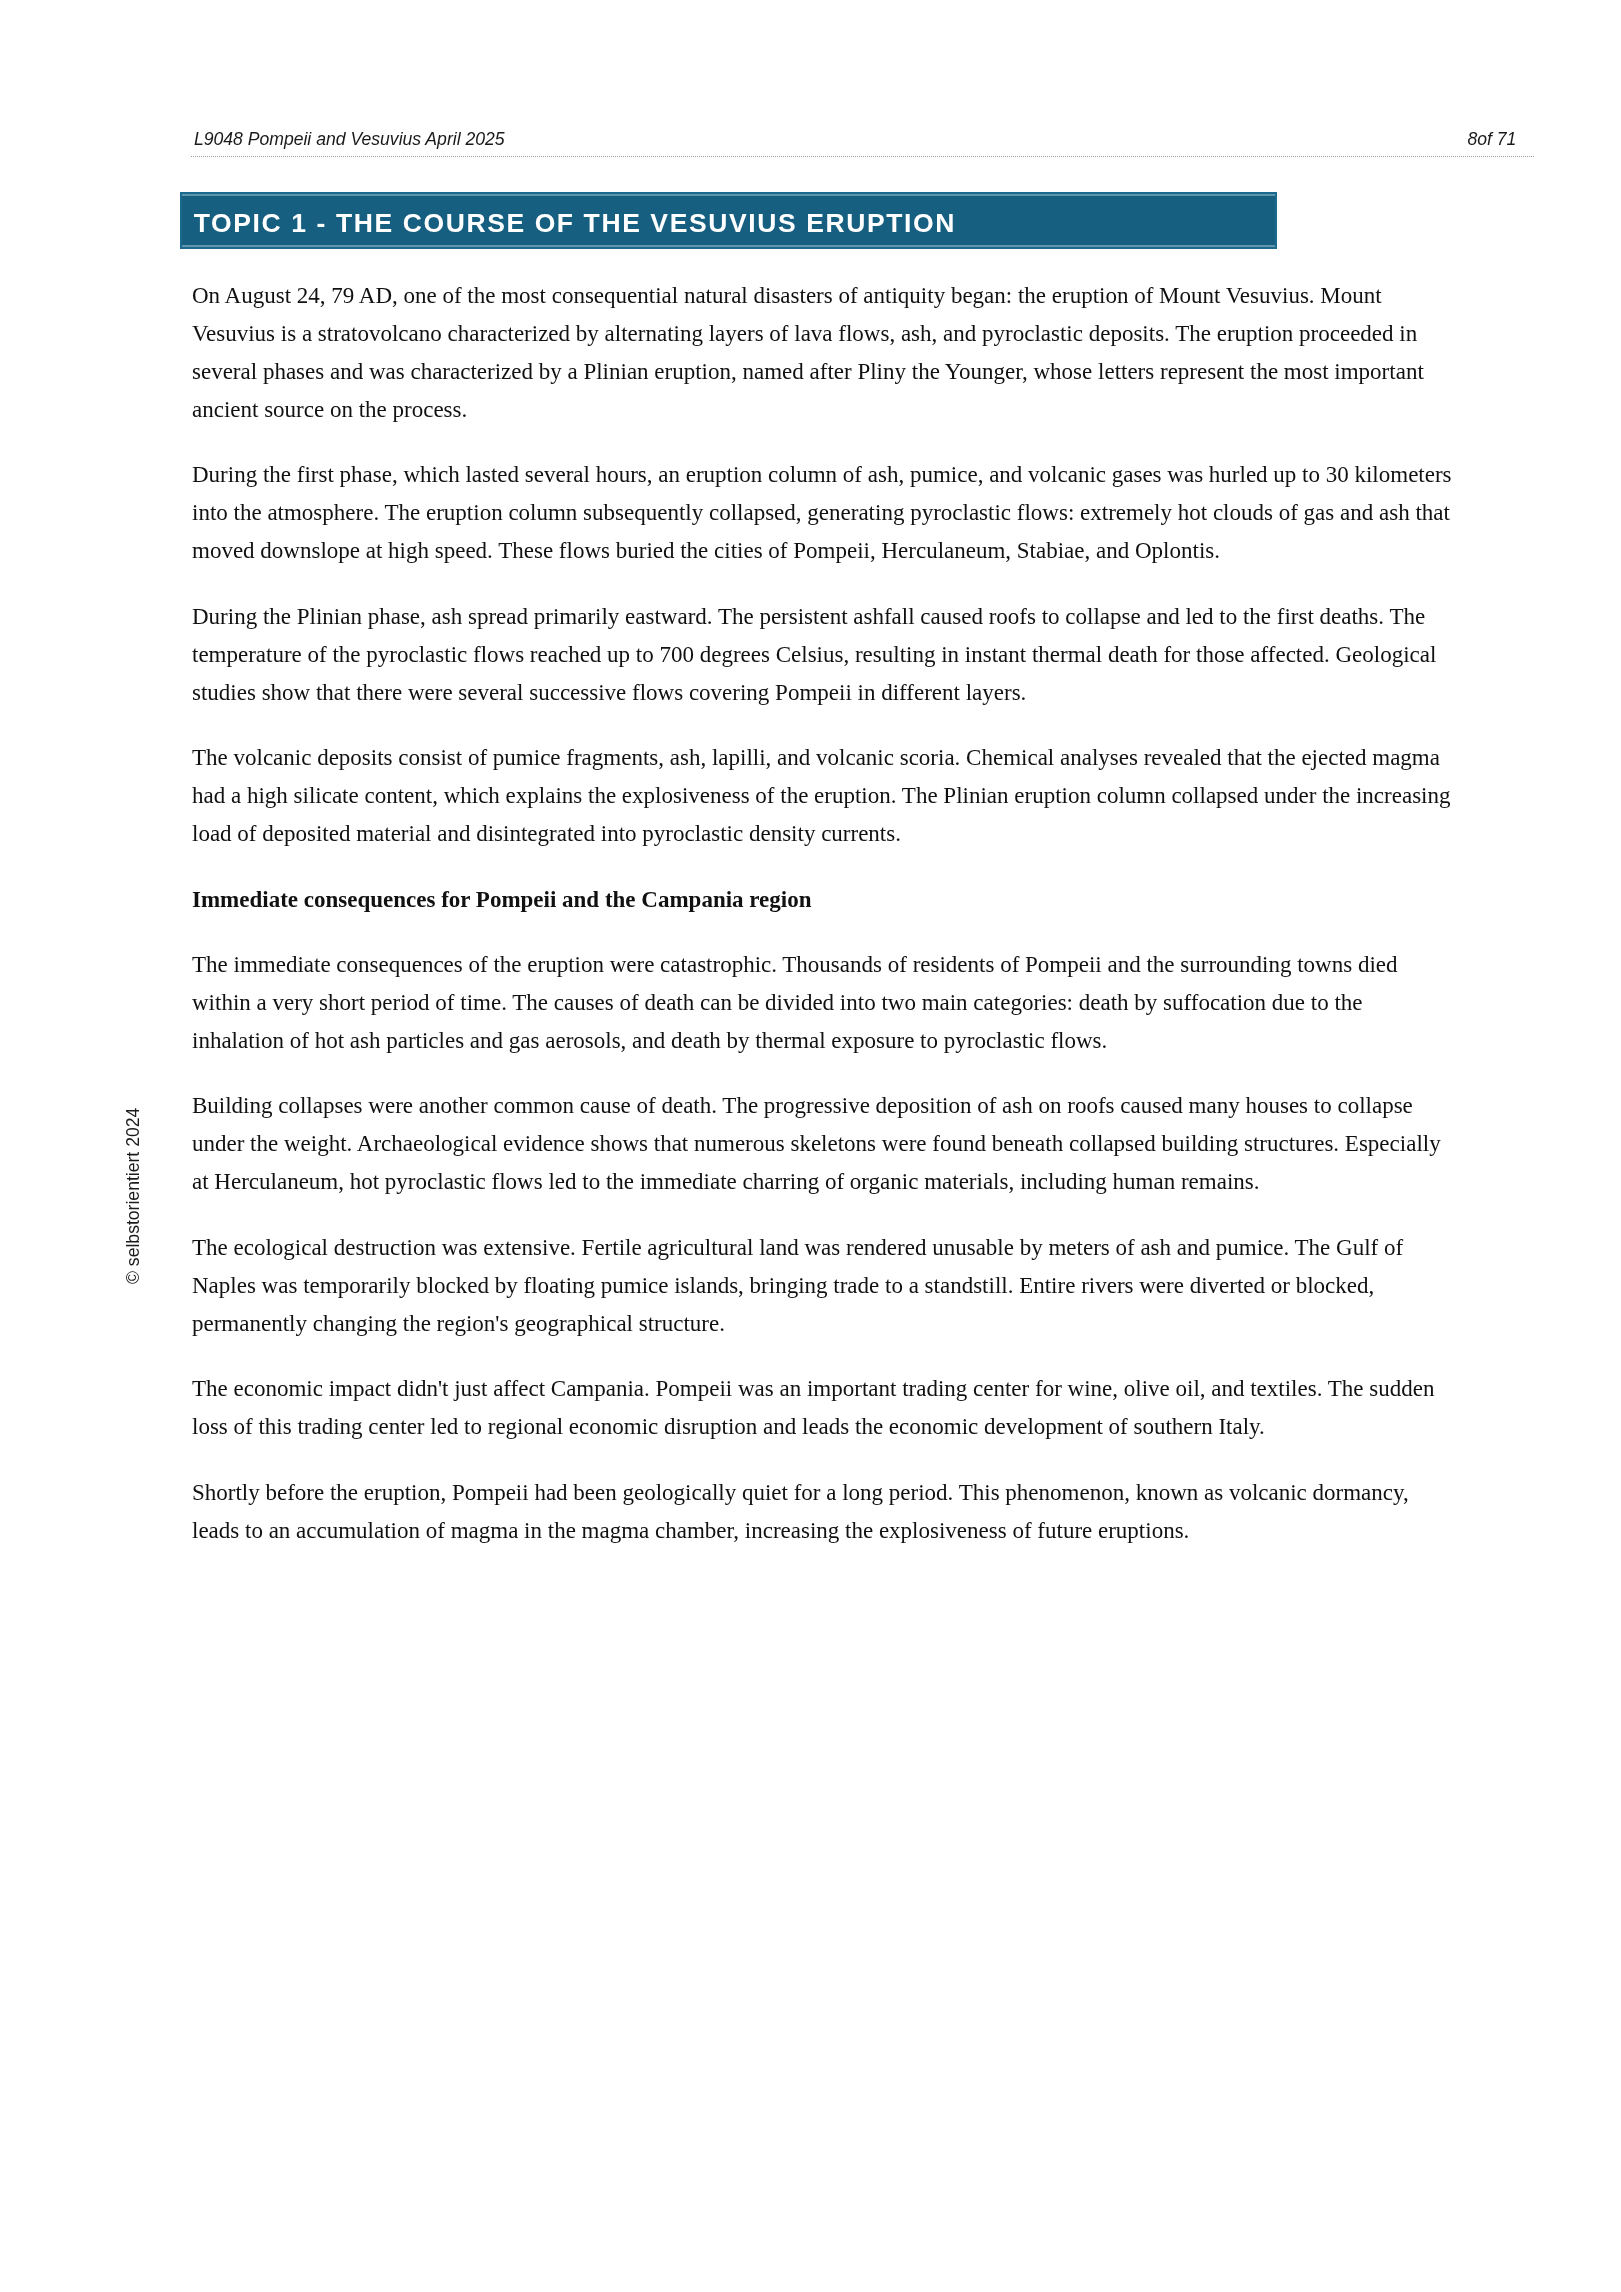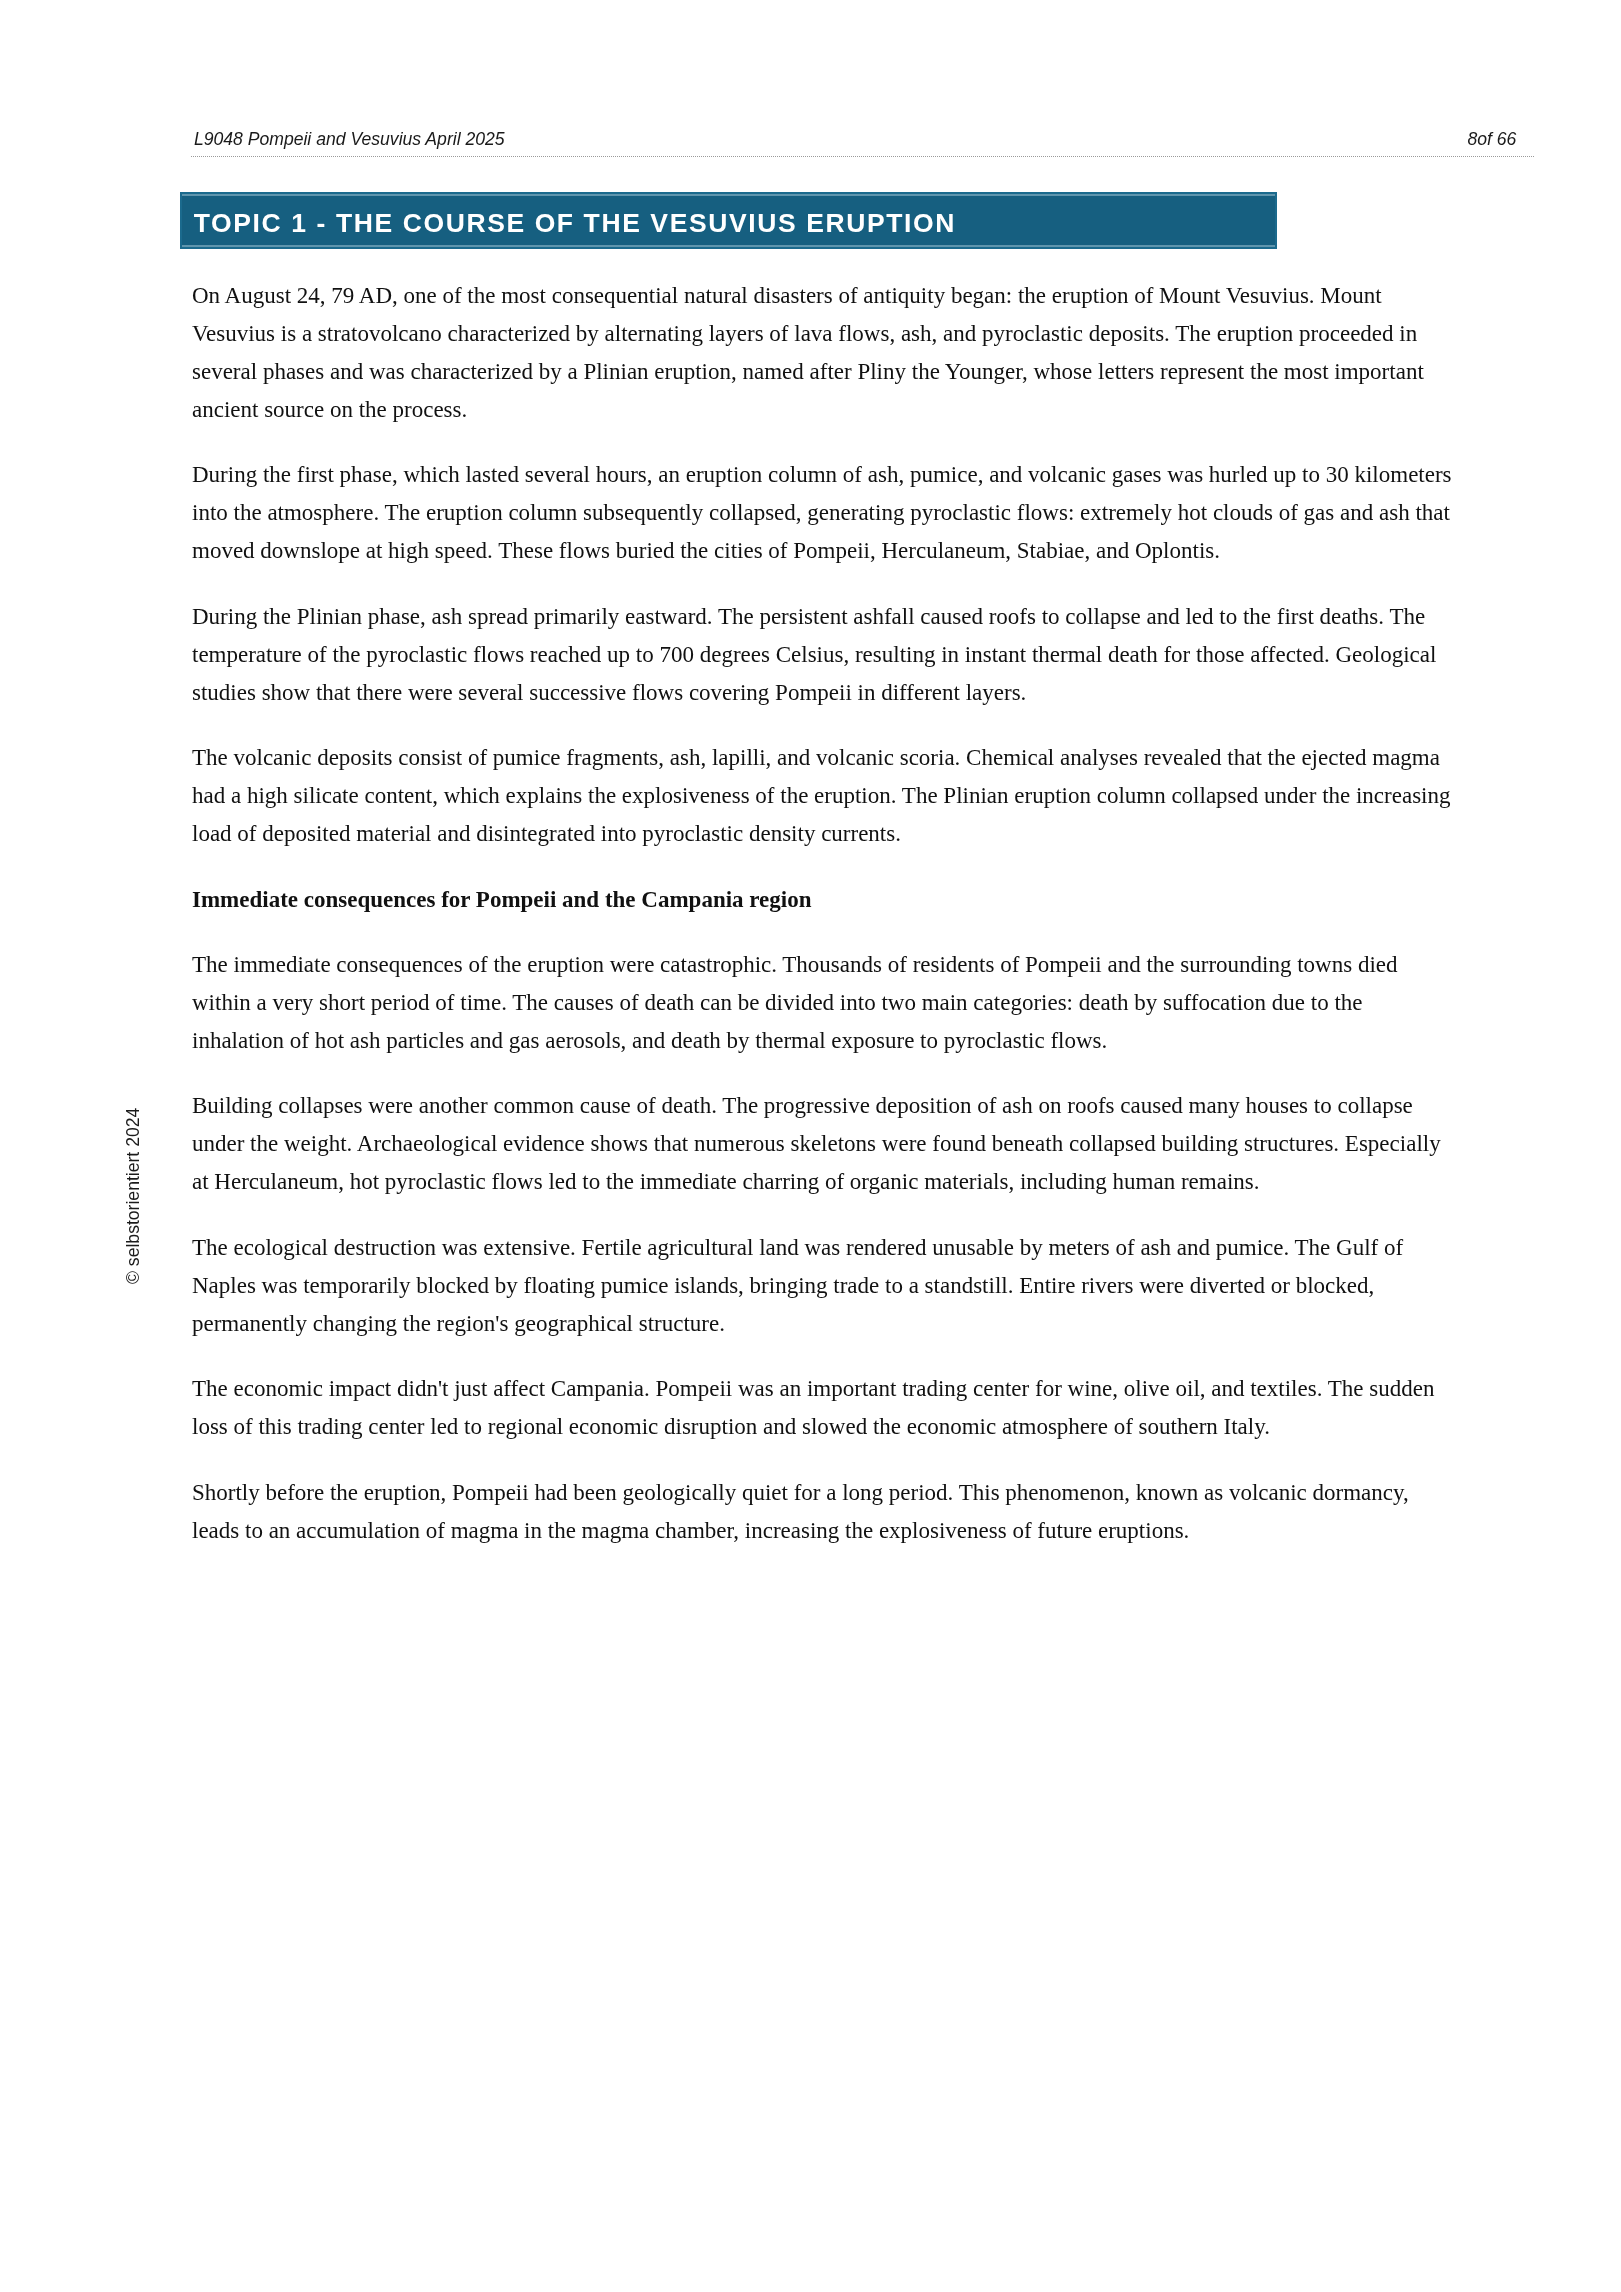--- a/index.html
+++ b/index.html
@@ -33,34 +33,34 @@
     font-family: Liberation Serif, serif; font-size: 23px; line-height: 38px; color: #111111;
   }
   .content p { margin: 0 0 27.4px 0; }
   .content h2 { margin: 0 0 27.4px 0; font-size: 23px; font-weight: bold; line-height: 38px; }
 </style>
 </head>
 <body>
 
 <div class="page-header">
   <span class="doc-title">L9048 Pompeii and Vesuvius April 2025</span>
-  <span class="page-num">8of 66</span>
+  <span class="page-num">8of 71</span>
 </div>
 
 <div class="side-copyright">© selbstorientiert 2024</div>
 
 <div class="topic-banner">
   <span class="banner-title">TOPIC 1 - THE COURSE OF THE VESUVIUS ERUPTION</span>
 </div>
 
 <div class="content">
   <p>On August 24, 79 AD, one of the most consequential natural disasters of antiquity began: the eruption of Mount Vesuvius. Mount Vesuvius is a stratovolcano characterized by alternating layers of lava flows, ash, and pyroclastic deposits. The eruption proceeded in several phases and was characterized by a Plinian eruption, named after Pliny the Younger, whose letters represent the most important ancient source on the process.</p>
   <p>During the first phase, which lasted several hours, an eruption column of ash, pumice, and volcanic gases was hurled up to 30 kilometers into the atmosphere. The eruption column subsequently collapsed, generating pyroclastic flows: extremely hot clouds of gas and ash that moved downslope at high speed. These flows buried the cities of Pompeii, Herculaneum, Stabiae, and Oplontis.</p>
   <p>During the Plinian phase, ash spread primarily eastward. The persistent ashfall caused roofs to collapse and led to the first deaths. The temperature of the pyroclastic flows reached up to 700 degrees Celsius, resulting in instant thermal death for those affected. Geological studies show that there were several successive flows covering Pompeii in different layers.</p>
   <p>The volcanic deposits consist of pumice fragments, ash, lapilli, and volcanic scoria. Chemical analyses revealed that the ejected magma had a high silicate content, which explains the explosiveness of the eruption. The Plinian eruption column collapsed under the increasing load of deposited material and disintegrated into pyroclastic density currents.</p>
   <h2>Immediate consequences for Pompeii and the Campania region</h2>
   <p>The immediate consequences of the eruption were catastrophic. Thousands of residents of Pompeii and the surrounding towns died within a very short period of time. The causes of death can be divided into two main categories: death by suffocation due to the inhalation of hot ash particles and gas aerosols, and death by thermal exposure to pyroclastic flows.</p>
   <p>Building collapses were another common cause of death. The progressive deposition of ash on roofs caused many houses to collapse under the weight. Archaeological evidence shows that numerous skeletons were found beneath collapsed building structures. Especially at Herculaneum, hot pyroclastic flows led to the immediate charring of organic materials, including human remains.</p>
   <p>The ecological destruction was extensive. Fertile agricultural land was rendered unusable by meters of ash and pumice. The Gulf of Naples was temporarily blocked by floating pumice islands, bringing trade to a standstill. Entire rivers were diverted or blocked, permanently changing the region's geographical structure.</p>
-  <p>The economic impact didn't just affect Campania. Pompeii was an important trading center for wine, olive oil, and textiles. The sudden loss of this trading center led to regional economic disruption and slowed the economic atmosphere of southern Italy.</p>
+  <p>The economic impact didn't just affect Campania. Pompeii was an important trading center for wine, olive oil, and textiles. The sudden loss of this trading center led to regional economic disruption and leads the economic development of southern Italy.</p>
   <p>Shortly before the eruption, Pompeii had been geologically quiet for a long period. This phenomenon, known as volcanic dormancy, leads to an accumulation of magma in the magma chamber, increasing the explosiveness of future eruptions.</p>
 </div>
 
 
 </body></html>

